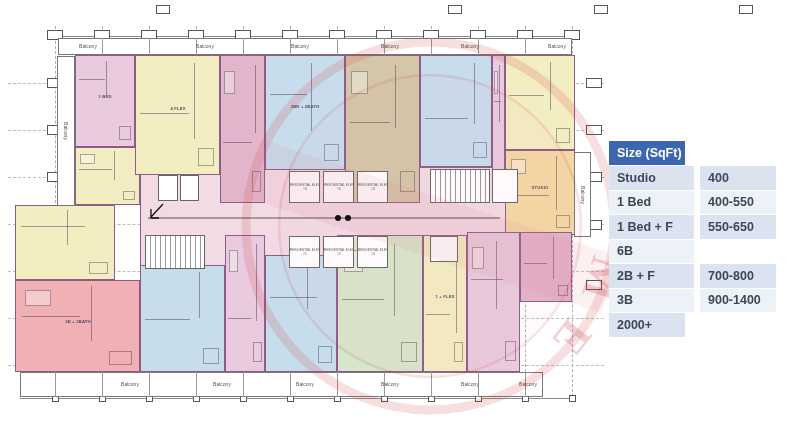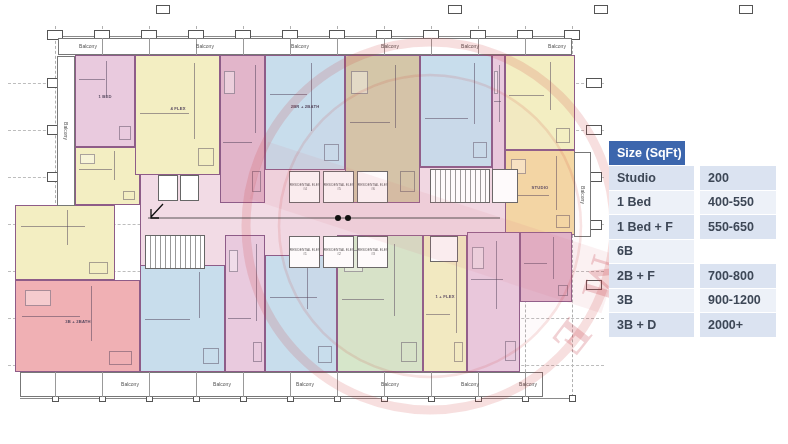--- a/index.html
+++ b/index.html
@@ -290,40 +290,39 @@
     <path d="M163 204 L151 217 M151 209 L151 218 L159 218" stroke="#111" fill="none" stroke-width="1.3"></path>
   </svg>
 
   <div class="sqft">
     <div class="trow thead">
       <div class="tc c2" id="th1" style="background: rgb(60, 102, 173);">Size (SqFt)</div>
     </div>
     <div id="tbody">
         <div class="trow tbody-row">
           <div class="tc c1" style="background: rgb(219, 227, 241); color: rgb(61, 71, 86);">Studio</div>
-          <div class="tc c2" style="background: rgb(219, 227, 241); color: rgb(61, 71, 86);">200</div>
+          <div class="tc c2" style="background: rgb(219, 227, 241); color: rgb(61, 71, 86);">400</div>
         </div>
         <div class="trow tbody-row">
           <div class="tc c1" style="background: rgb(237, 241, 248); color: rgb(61, 71, 86);">1 Bed</div>
           <div class="tc c2" style="background: rgb(237, 241, 248); color: rgb(61, 71, 86);">400-550</div>
         </div>
         <div class="trow tbody-row">
           <div class="tc c1" style="background: rgb(219, 227, 241); color: rgb(61, 71, 86);">1 Bed + F</div>
           <div class="tc c2" style="background: rgb(219, 227, 241); color: rgb(61, 71, 86);">550-650</div>
         </div>
         <div class="trow tbody-row">
           <div class="tc c1" style="background: rgb(237, 241, 248); color: rgb(61, 71, 86);">6B</div>
         </div>
         <div class="trow tbody-row">
           <div class="tc c1" style="background: rgb(219, 227, 241); color: rgb(61, 71, 86);">2B + F</div>
           <div class="tc c2" style="background: rgb(219, 227, 241); color: rgb(61, 71, 86);">700-800</div>
         </div>
         <div class="trow tbody-row">
           <div class="tc c1" style="background: rgb(237, 241, 248); color: rgb(61, 71, 86);">3B</div>
-          <div class="tc c2" style="background: rgb(237, 241, 248); color: rgb(61, 71, 86);">900-1200</div>
-        </div>
-        <div class="trow tbody-row">
-          <div class="tc c1" style="background: rgb(219, 227, 241); color: rgb(61, 71, 86);">3B + D</div>
+          <div class="tc c2" style="background: rgb(237, 241, 248); color: rgb(61, 71, 86);">900-1400</div>
+        </div>
+        <div class="trow tbody-row">
           <div class="tc c2" style="background: rgb(219, 227, 241); color: rgb(61, 71, 86);">2000+</div>
         </div>
       </div>
   </div>
 </div>
 
 </body></html>

